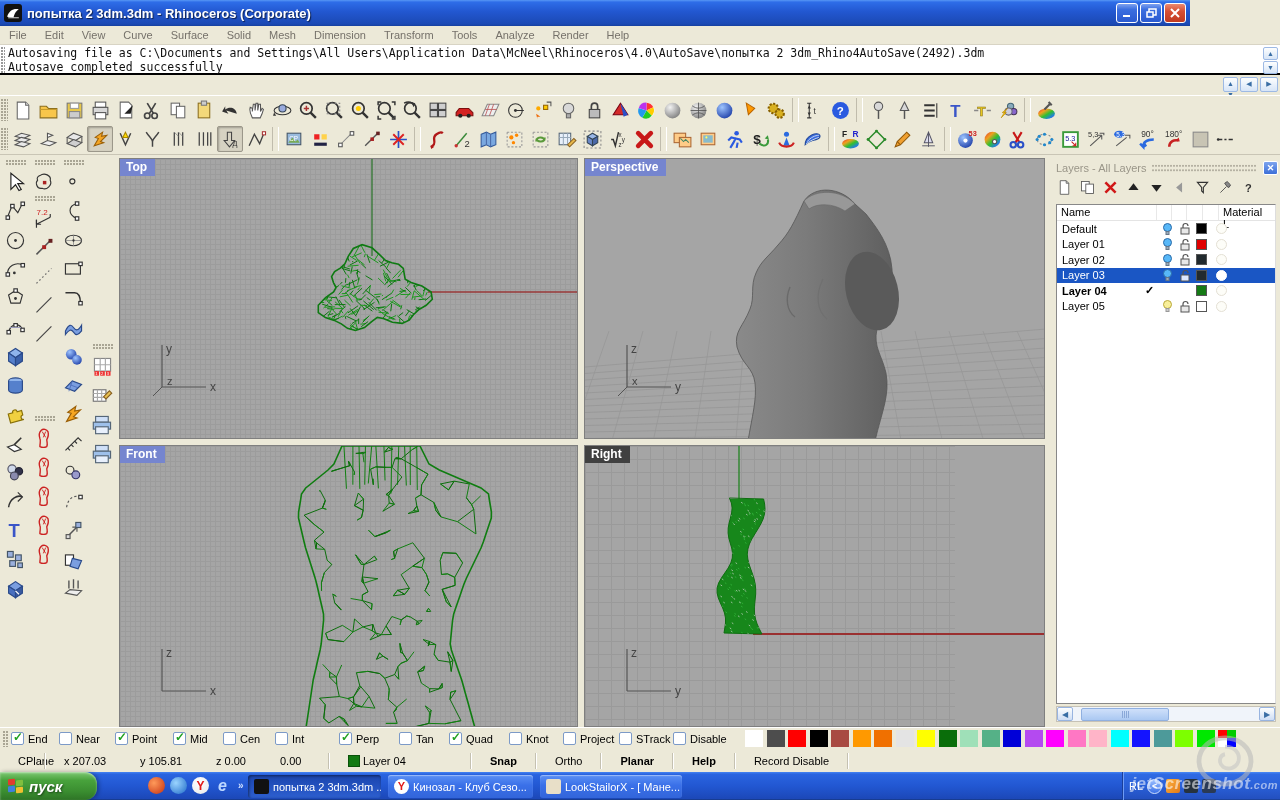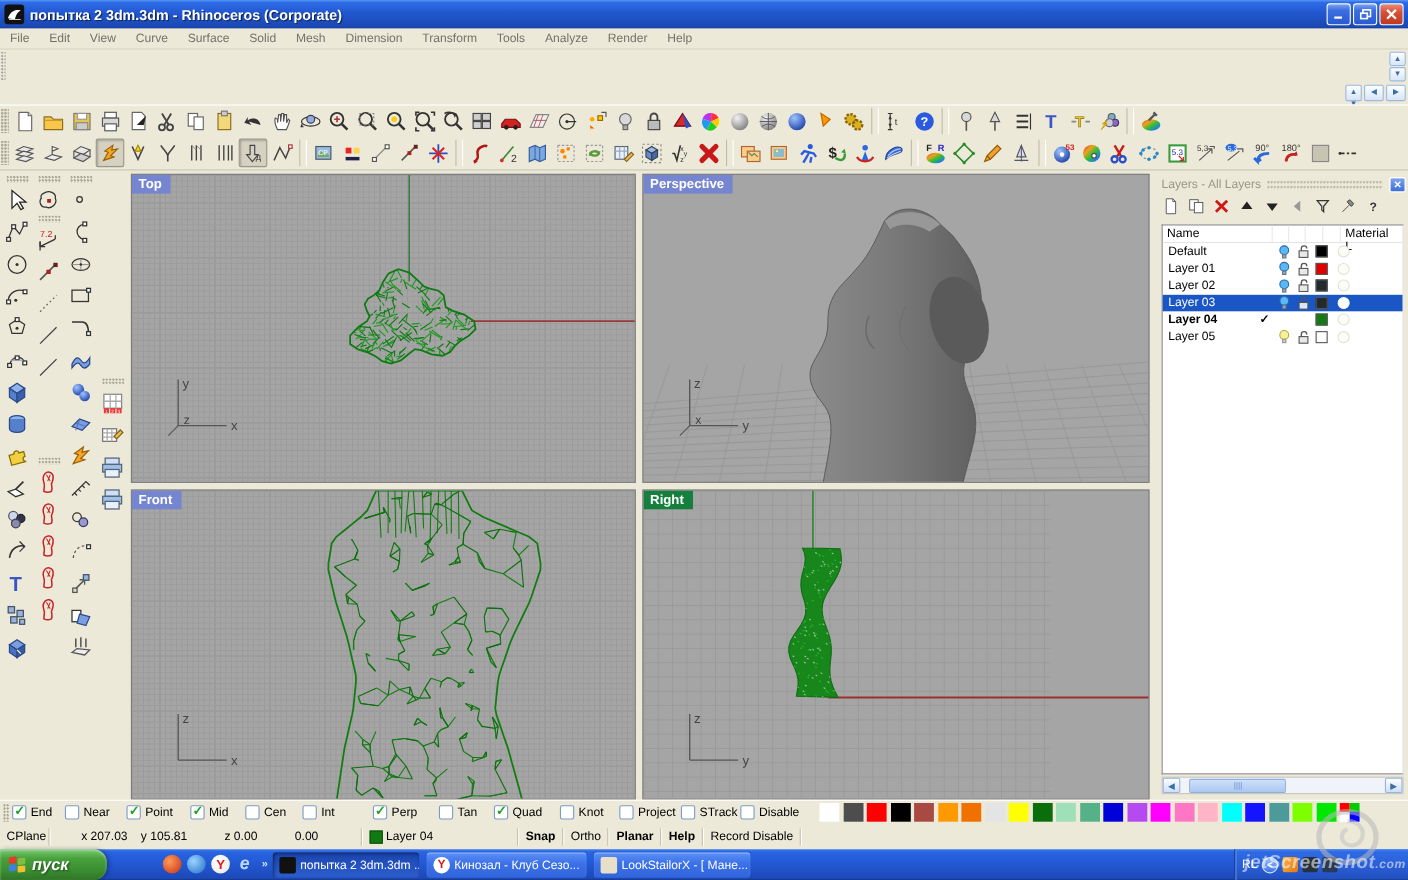--- a/index.html
+++ b/index.html
@@ -1,19 +1,19 @@
 <!DOCTYPE html>
 <html><head>
 <meta charset="utf-8">
 <style>
 *{margin:0;padding:0;box-sizing:border-box}
 html,body{width:1280px;height:800px;overflow:hidden;font-family:"Liberation Sans",sans-serif;background:#ece9d8}
 #app{position:relative;width:1280px;height:800px}
 
-.titlebar{position:absolute;left:0;top:0;width:1280px;height:26px;background:linear-gradient(180deg,#5898f5 0%,#2e6de8 8%,#2257d0 45%,#1b49b4 92%,#16409f 100%);display:flex;align-items:center;padding:0 4px;color:#fff}
+.titlebar{position:absolute;left:0;top:0;width:1190px;height:26px;background:linear-gradient(180deg,#5898f5 0%,#2e6de8 8%,#2257d0 45%,#1b49b4 92%,#16409f 100%);display:flex;align-items:center;padding:0 4px;color:#fff}
 .titleicon{width:18px;height:18px;background:#111;border-radius:3px;margin-right:5px;position:relative}
 .titleicon svg{position:absolute;left:1px;top:1px}
 .titletext{font-size:13px;font-weight:bold;text-shadow:1px 1px 1px rgba(0,0,0,.6);flex:1;white-space:nowrap}
 .winbtns{display:flex;gap:2px}
 .wbtn{width:22px;height:20px;border-radius:3px;border:1px solid #fff;display:flex;align-items:center;justify-content:center;font-size:12px;color:#fff;font-weight:bold}
 .wbtn.min,.wbtn.max{background:linear-gradient(180deg,#7da1ef 0%,#3b6fe0 30%,#2a5ad0 100%)}
 .wbtn.close{background:linear-gradient(180deg,#ec8a70 0%,#d75035 40%,#c03a20 100%)}
 
 .menubar{position:absolute;left:0;top:26px;width:1280px;height:19px;background:#ece9d8;display:flex;align-items:center;font-size:11px;color:#75716a;border-bottom:1px solid #d8d4c4}
 .menubar span{padding:2px 9px}
@@ -38,21 +38,21 @@
 .main{position:absolute;left:0;top:156px;width:1280px;height:571px;background:#ece9d8}
 .dockcol{position:absolute;top:2px;width:29px;background:#ece9d8}
 .dk{width:28px;height:29px;display:flex;align-items:center;justify-content:center}
 .dk svg{width:23px;height:23px}
 .dockgrip{width:20px;height:6px;margin:2px auto;background-image:radial-gradient(circle at 1px 1px,#a9a594 0.9px,transparent 1.1px);background-size:3px 3px}
 
 .vp{position:absolute;border:1px solid #7f7f7f;background:#a5a5a5;overflow:hidden}
 .vp .grid{position:absolute;inset:0;background-image:linear-gradient(#9c9c9c 1px,transparent 1px),linear-gradient(90deg,#9c9c9c 1px,transparent 1px),linear-gradient(#909090 1px,transparent 1px),linear-gradient(90deg,#909090 1px,transparent 1px);background-size:5px 5px,5px 5px,25px 25px,25px 25px}
 .vp .grid13{position:absolute;background-image:linear-gradient(#9a9a9a 1px,transparent 1px),linear-gradient(90deg,#9a9a9a 1px,transparent 1px);background-size:13px 13px}
 .vplabel{position:absolute;left:0;top:0;padding:1px 8px 2px 6px;font-size:12px;font-weight:bold;color:#fff;background:#7585cf;z-index:5}
-.vplabel.active{background:#15803d}
+.vplabel.active{background:#404040}
 .vpsvg{position:absolute;inset:0}
 
 .panel{position:absolute;left:1048px;top:2px;width:232px;height:569px}
 .ptitle{height:18px;display:flex;align-items:center;font-size:11px;color:#9a9689;padding:2px 2px 0 8px}
 .ptitle .dots{flex:1;margin:0 6px;height:9px;background-image:radial-gradient(circle at 1px 1.5px,#b5b1a2 0.9px,transparent 1.1px);background-size:3px 4.5px}
 .pclose{width:15px;height:14px;background:linear-gradient(180deg,#7da4ee,#3c6fd8);border:1px solid #fff;border-radius:2px;color:#fff;font-size:9px;line-height:12px;text-align:center;font-weight:bold}
 .ptb{height:22px;display:flex;align-items:center;gap:6px;padding-left:8px}
 .ptb .pi{width:17px;height:17px;display:flex;align-items:center;justify-content:center}
 .list{position:absolute;left:8px;top:46px;width:220px;height:500px;background:#fff;border:1px solid #888;border-right-color:#ddd;font-size:11px}
 .lhead{height:16px;border-bottom:1px solid #e4e4e4;display:flex;color:#000}
@@ -75,21 +75,21 @@
 .osnap .ogrip{width:6px;height:16px;margin:0 2px 0 3px;background-image:radial-gradient(circle at 1px 1px,#a9a594 0.9px,transparent 1.1px);background-size:3px 3px}
 .oitem{display:flex;align-items:center;gap:4px;flex:none}
 .cb{width:13px;height:13px;background:#fff;border:1px solid #7c9ac8;border-radius:2px;position:relative}
 .cb.on::after{content:"✓";position:absolute;left:1px;top:-3px;color:#21a121;font-size:12px;font-weight:bold}
 .palette{display:flex;gap:3.5px;margin-left:14px;flex:none}
 .palette .ps{width:18px;height:17px;flex:none}
 .ps.multi{position:relative;background:#fff}
 .ps.multi i{position:absolute;width:9px;height:9px}
 
 .status{position:absolute;left:0;top:749px;width:1280px;height:23px;background:#ece9d8;display:flex;align-items:center;font-size:11px;color:#000}
-.spane{padding:0 6px;flex:none;white-space:nowrap}
+.spane{padding:0 18px;flex:none;white-space:nowrap}
 .ssep{width:2px;height:16px;border-left:1px solid #c5c1b1;border-right:1px solid #fff;flex:none}
 .spane.b{font-weight:bold}
 .slayer{display:flex;align-items:center;gap:3px}
 .slayer .sw2{width:12px;height:12px;background:#127a12;border:1px solid #0a520a}
 
 .taskbar{position:absolute;left:0;top:772px;width:1280px;height:28px;background:linear-gradient(180deg,#4584f2 0%,#2a64e0 8%,#2257d2 50%,#1c48b8 95%,#15367c 100%)}
 .startbtn{position:absolute;left:0;top:0;height:28px;width:97px;border-radius:0 12px 12px 0;background:linear-gradient(180deg,#7ec973 0%,#48a23c 30%,#3a8d30 70%,#2e7426 100%);box-shadow:inset 0 1px 2px rgba(255,255,255,.5),2px 0 4px rgba(0,0,0,.3);display:flex;align-items:center;color:#fff;font-weight:bold;font-style:italic;font-size:15px;padding-left:8px;gap:5px;text-shadow:1px 1px 2px rgba(0,0,0,.5)}
 .flag{width:16px;height:14px;position:relative}
 .flag i{position:absolute;width:7px;height:6px;border-radius:1px}
 .ql{position:absolute;top:5px;width:17px;height:17px;border-radius:50%}
@@ -146,20 +146,22 @@
       <span>Solid</span>
       <span>Mesh</span>
       <span>Dimension</span>
       <span>Transform</span>
       <span>Tools</span>
       <span>Analyze</span>
       <span>Render</span>
       <span>Help</span>
     </div>
 
+  <div class="cmdhist"><span>Autosaving file as C:\Documents and Settings\All Users\Application Data\McNeel\Rhinoceros\4.0\AutoSave\попытка 2 3dm_Rhino4AutoSave(2492).3dm</span>
+<span>Autosave completed successfully</span></div>
   <div class="grip-v" style="top:47px"></div>
   <div class="histbtns">
       <div class="sbtn">▲</div>
       <div class="sbtn">▼</div>
     </div>
   <div class="cmdbtns">
     <div class="sbtn">▲<br>▼</div>
     <div class="sbtn" style="width:18px">◀</div>
     <div class="sbtn" style="width:18px">▶</div>
   </div>

